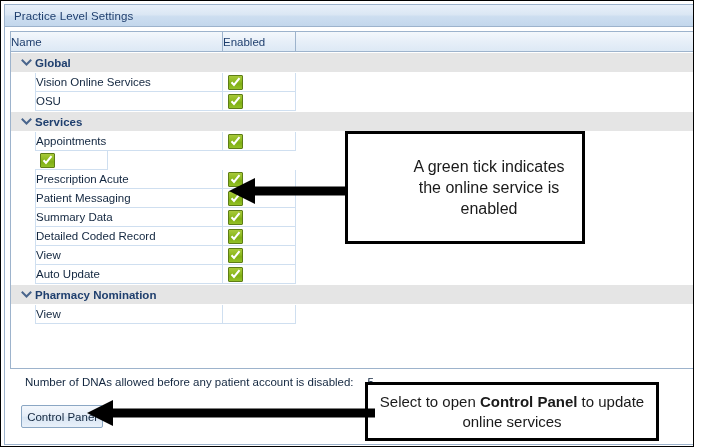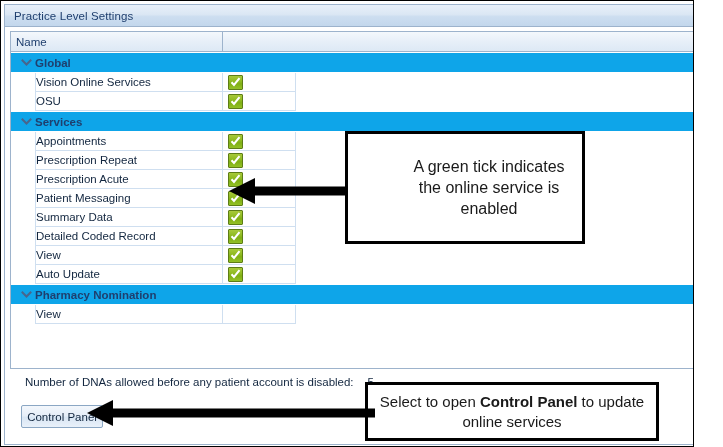--- a/index.html
+++ b/index.html
@@ -75,35 +75,34 @@
     box-sizing: border-box;
     border-bottom: 1px solid #9db3cc;
     background: linear-gradient(to bottom, #f4f8fc 0%, #e7eff8 50%, #dde9f5 100%);
   }
   .hcell {
     box-sizing: border-box;
     font-size: 11.5px;
     color: #1f3f6e;
     display: flex;
     align-items: center;
-    padding-left: 5px;
     border-right: 1px solid #9db3cc;
     white-space: nowrap;
     overflow: hidden;
   }
   .hcell.c-name  { width: 212px; }
   .hcell.c-en    { width: 73px; }
   .hcell.c-rest  { flex: 1 1 auto; border-right: none; }
 
   
   .group-row {
     display: flex;
     align-items: center;
     height: 19px;
-    background: #0ea5e9;
+    background: #e5e5e5;
     border-bottom: 1px solid #ffffff;
     border-top: 1px solid #ffffff;
   }
   .group-chevron {
     width: 18px;
     display: flex;
     justify-content: center;
     align-items: center;
     margin-left: 6px;
   }
@@ -245,20 +244,21 @@
           <polyline points="2.5,8 6.5,4 10.5,8" fill="none" stroke="#4a6party"></polyline>
           <polyline points="2.5,8 6.5,4 10.5,8" fill="none" stroke="#49658c" stroke-width="2.2" stroke-linecap="square"></polyline>
         </svg>
       </span>
     </div>
 
     <div class="grid">
 
       <div class="grid-header">
         <div class="hcell c-name">Name</div>
+        <div class="hcell c-en">Enabled</div>
         <div class="hcell c-rest"></div>
       </div>
 
       <div id="grid-body">
           <div class="group-row">
             <span class="group-chevron">
               <svg width="11" height="9" viewBox="0 0 11 9">
                 <polyline points="1.5,2.5 5.5,6.5 9.5,2.5" fill="none" stroke="#49658c" stroke-width="2" stroke-linecap="square"></polyline>
               </svg>
             </span>
@@ -303,21 +303,20 @@
               <span class="tick">
                 <svg width="11" height="10" viewBox="0 0 11 10">
                   <polyline points="1.5,5.2 4,8 9.5,1.2" fill="none" stroke="#ffffff" stroke-width="2.1" stroke-linecap="butt" stroke-linejoin="miter"></polyline>
                 </svg>
               </span>
             </div>
             <div class="cell c-tail"></div>
           </div>
           <div class="data-row">
             <div class="rowindent"></div>
-            <div class="cell c-name">Prescription Repeat</div>
             <div class="cell c-en">
               <span class="tick">
                 <svg width="11" height="10" viewBox="0 0 11 10">
                   <polyline points="1.5,5.2 4,8 9.5,1.2" fill="none" stroke="#ffffff" stroke-width="2.1" stroke-linecap="butt" stroke-linejoin="miter"></polyline>
                 </svg>
               </span>
             </div>
             <div class="cell c-tail"></div>
           </div>
           <div class="data-row">

